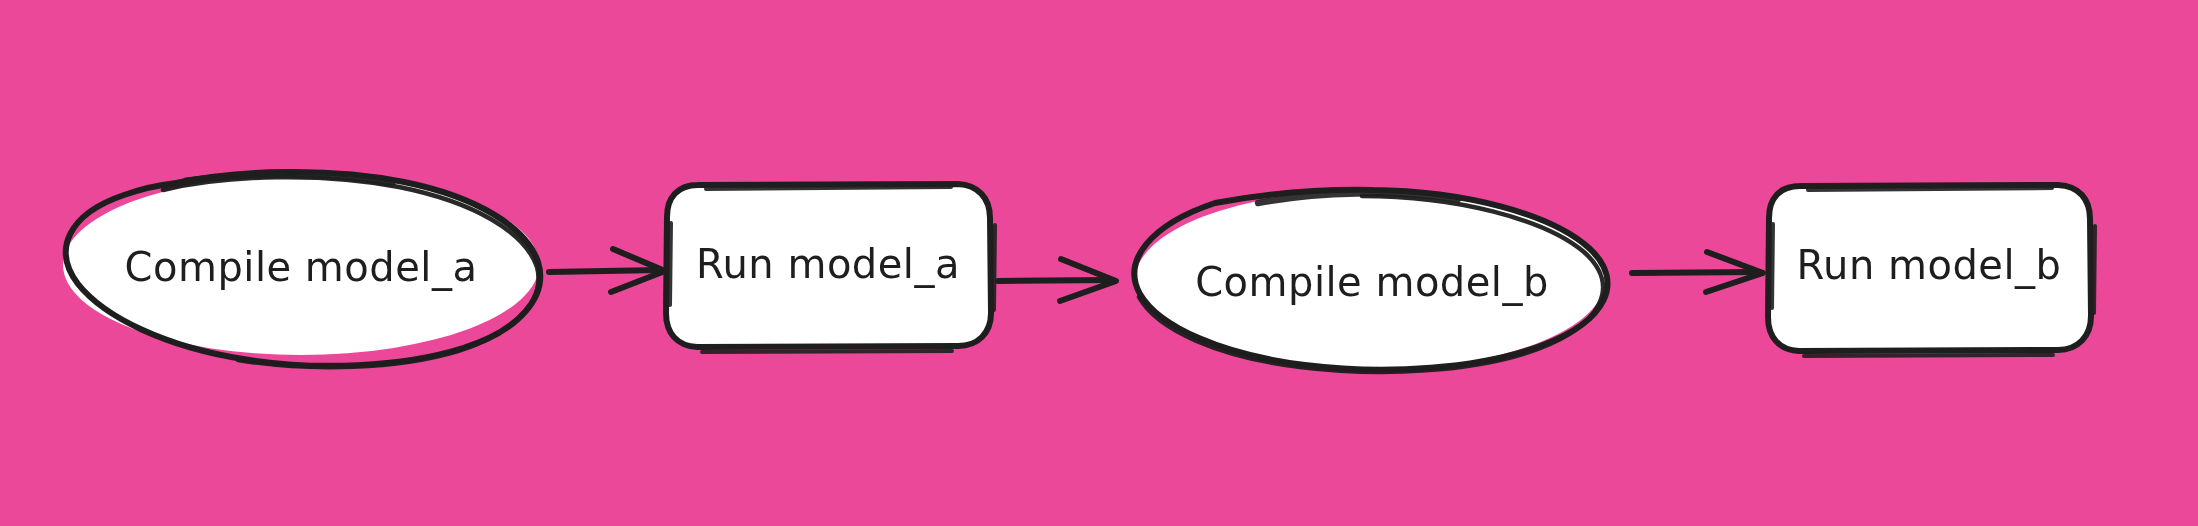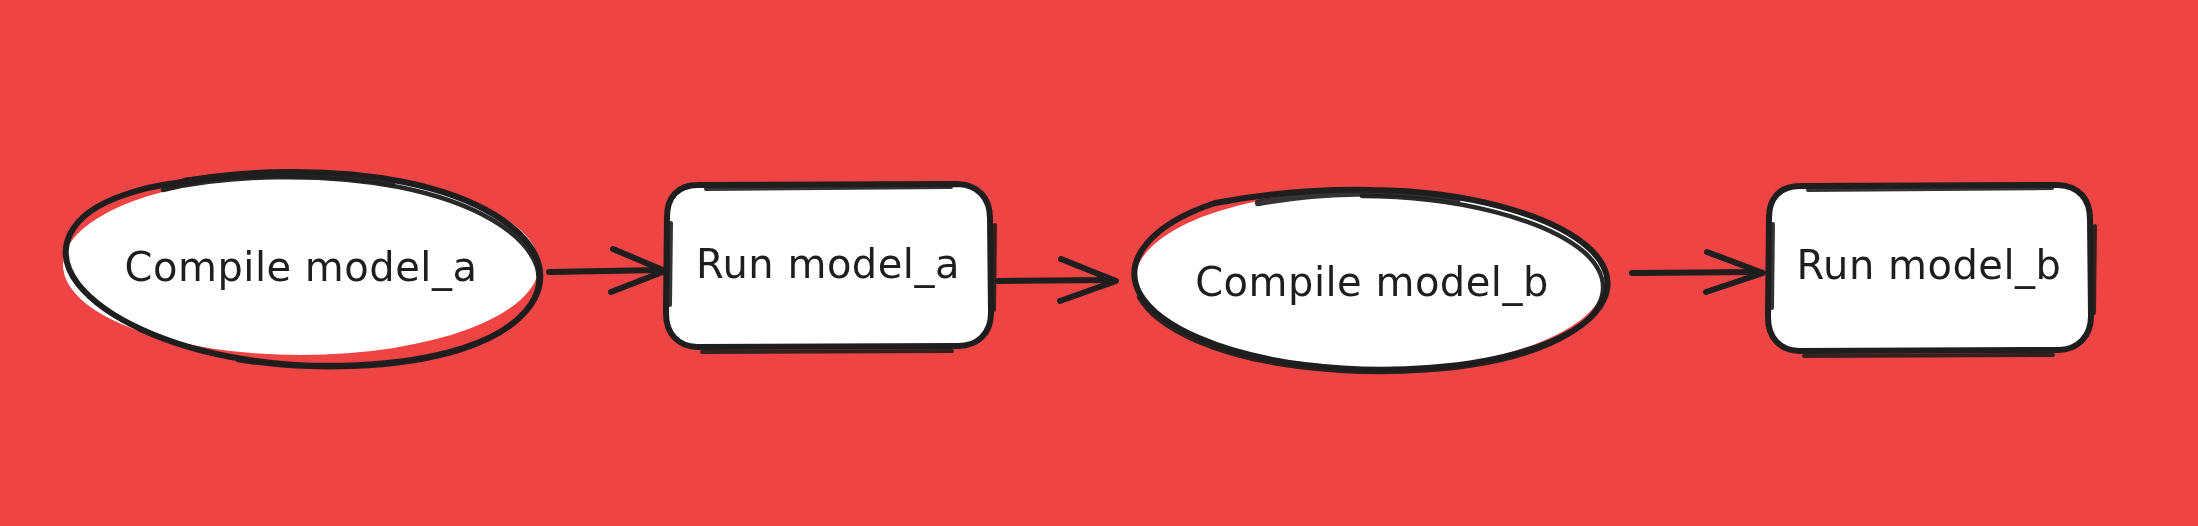--- a/index.html
+++ b/index.html
@@ -7,21 +7,21 @@
     padding: 0;
     background: #ffffff;
   }
   body {
     font-family: "Liberation Sans", sans-serif;
   }
   #canvas {
     position: relative;
     width: 2198px;
     height: 526px;
-    background: #ef4444;
+    background: #ec4899;
     overflow: hidden;
   }
   #canvas svg {
     position: absolute;
     left: 0;
     top: 0;
     width: 2198px;
     height: 526px;
   }
   .node-label {

